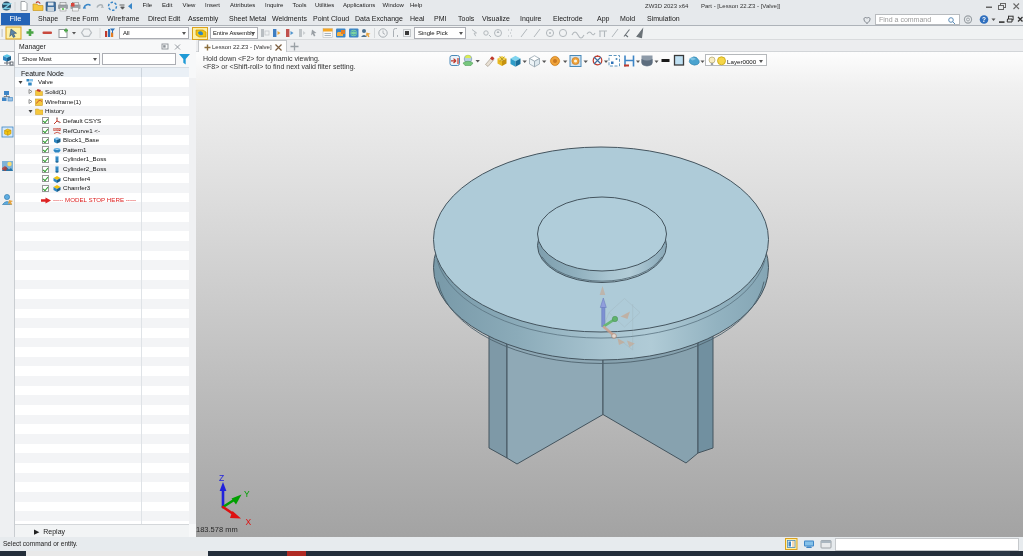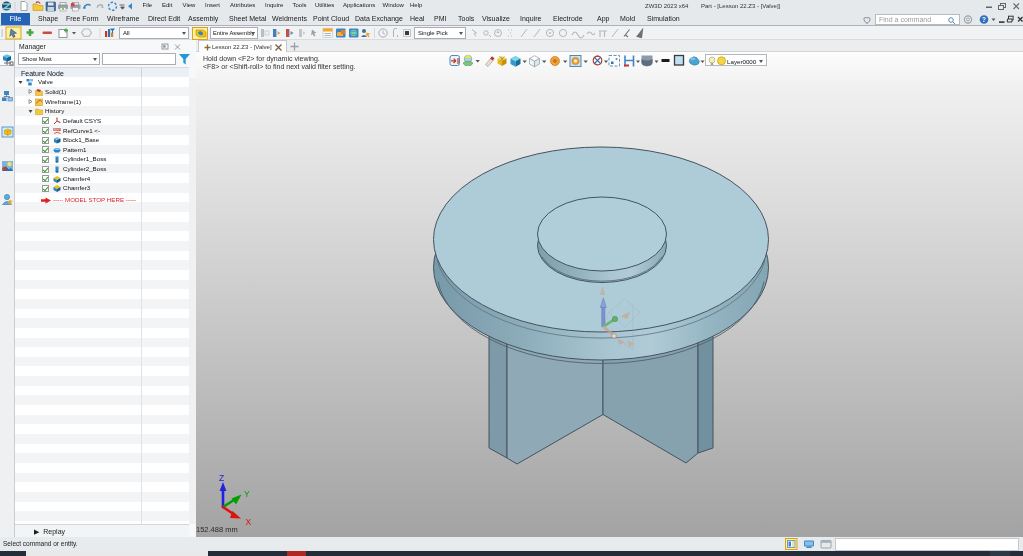--- a/index.html
+++ b/index.html
@@ -611,21 +611,21 @@
         <path d="M21 10 L17.6 19 L24.4 19 Z" fill="#2222dd"></path>
         <path d="M21 35 L33.5 27" stroke="#00a000" stroke-width="2.6"></path>
         <path d="M39.5 22.5 L29.5 26.5 L34 32.5 Z" fill="#00a000"></path>
         <path d="M21 35 L32 42.5" stroke="#dd1111" stroke-width="2.6"></path>
         <path d="M39 46.5 L30.5 39 L28 46 Z" fill="#dd1111"></path>
       </g>
       <text x="17" y="9" font-size="8.5" fill="#2222dd" font-family="Liberation Sans">Z</text>
       <text x="42" y="24.5" font-size="8.5" fill="#00a000" font-family="Liberation Sans">Y</text>
       <text x="43.5" y="53" font-size="8.5" fill="#dd1111" font-family="Liberation Sans">X</text>
     </svg>
-    <div id="mmlabel">152.488 mm</div>
+    <div id="mmlabel">183.578 mm</div>
   </div>
 
   <div id="statusbar">
     <span class="msg">Select command or entity.</span>
     <svg width="52" height="14" style="position:absolute;left:784px;top:0;">
       <rect x="1.5" y="1.5" width="11.5" height="11" fill="#fdf0a6" stroke="#dba11d"></rect>
       <rect x="3.5" y="3.5" width="7.5" height="7" fill="#fff" stroke="#4a89b8" stroke-width="0.8"></rect>
       <rect x="4.5" y="4.5" width="2.5" height="5" fill="#3d85c6"></rect>
       <path d="M8 5 h2.5 M8 7 h2.5 M8 9 h2.5" stroke="#e8a33d" stroke-width="0.8"></path>
       <rect x="20" y="3.5" width="10" height="6" rx="1" fill="#3d85c6"></rect>

